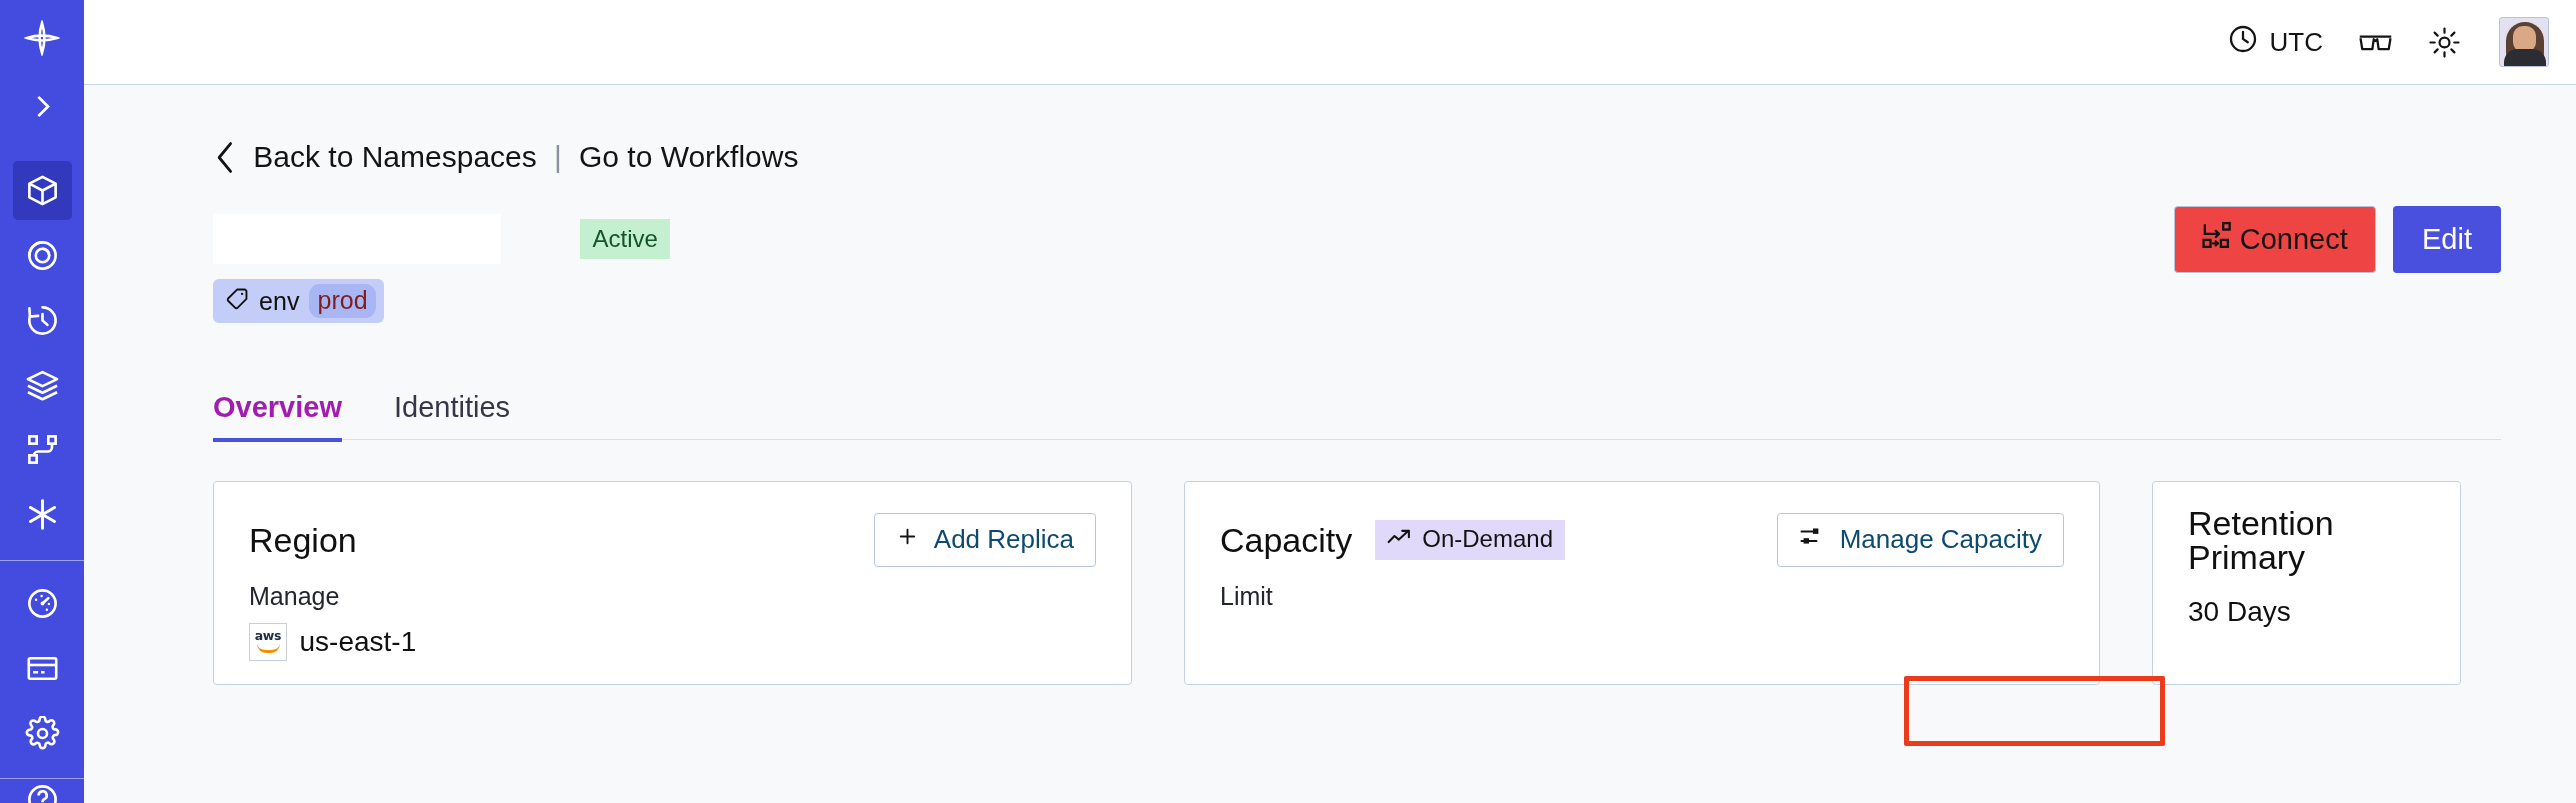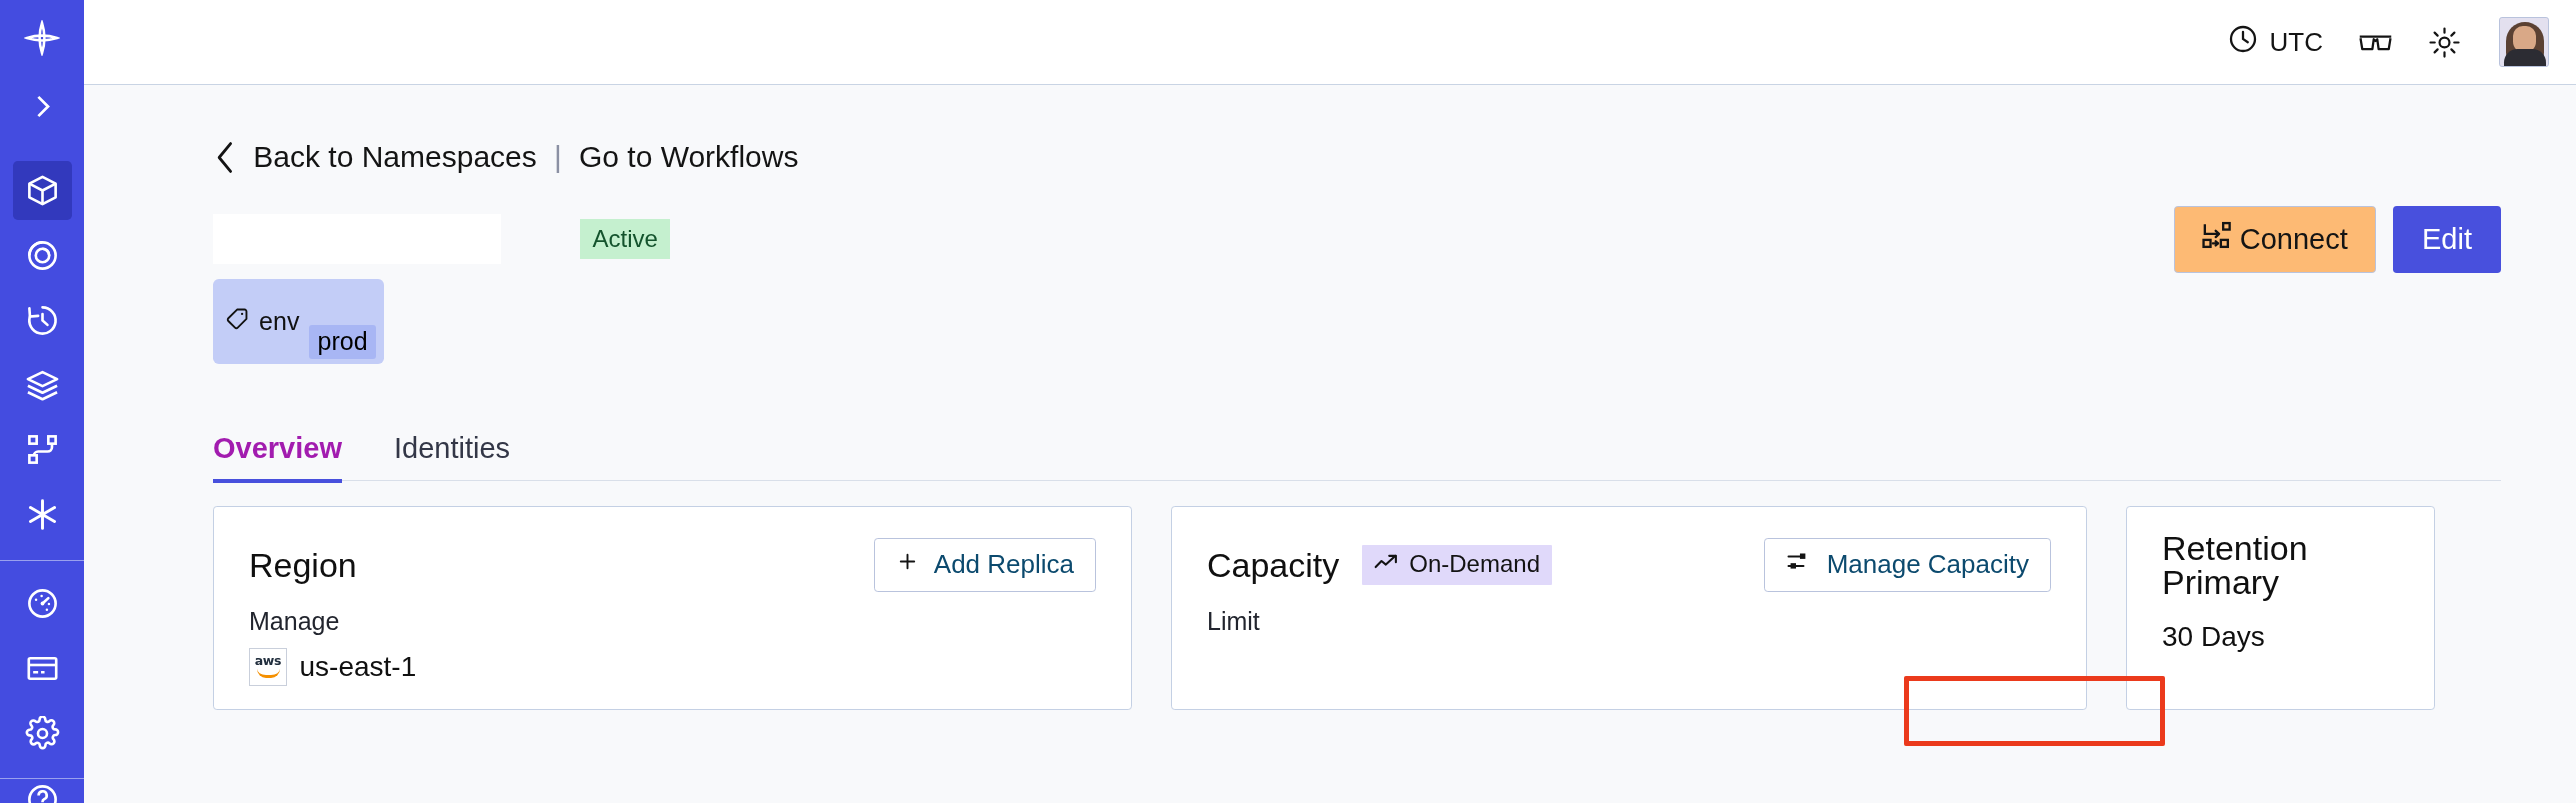--- a/index.html
+++ b/index.html
@@ -138,21 +138,21 @@
     padding: 4.8px 12.5px;
     border-radius: 0;
     line-height: 1.28;
   }
   #title-actions {
     margin-left: auto;
     display: flex; align-items: center; gap: 17.3px;
   }
   #btn-connect {
     display: flex; align-items: center; gap: 7px;
-    background: #fdba74;
+    background: #ef4444;
     border: 1px solid #b9c3dd;
     border-radius: 3.8px;
     height: 67px;
     padding: 0 27px;
     font-size: 29px;
     color: #141414;
     cursor: pointer;
   }
   #btn-edit {
     background: #4850dd;
@@ -172,24 +172,23 @@
     background: #c3cdf7;
     border-radius: 5.8px;
     padding: 4.8px 7.7px 4.8px 11.5px;
     gap: 9.6px;
     font-size: 25px;
     color: #111;
   }
   #tag-key { color: #111; }
   #tag-value {
     background: #a8b6f4;
-    border-radius: 3px;
+    border-radius: 11px;
     padding: 1.9px 8.6px 2.9px 8.6px;
-    color: #000000;
-    margin-top: 41px;
+    color: #7f1d1d;
   }
 
   
   #tabs {
     margin-top: 50px;
     display: flex; align-items: flex-end;
     gap: 52px;
     border-bottom: 1px solid #d9dfe9;
     height: 67px;
     padding-right: 19px;
@@ -204,23 +203,23 @@
     margin-bottom: -2.9px;
   }
   .tab.active {
     color: #a21caf;
     border-bottom-color: #4850dd;
     font-weight: bold;
   }
 
   
   #cards {
-    margin-top: 25px;
+    margin-top: 41px;
     display: flex;
-    gap: 39px;
+    gap: 52px;
     align-items: flex-start;
   }
   .card {
     background: #ffffff;
     border: 1px solid #c4d0e4;
     border-radius: 3.8px;
     padding: 33px 35px 0 35px;
     height: 204px;
     position: relative;
   }

